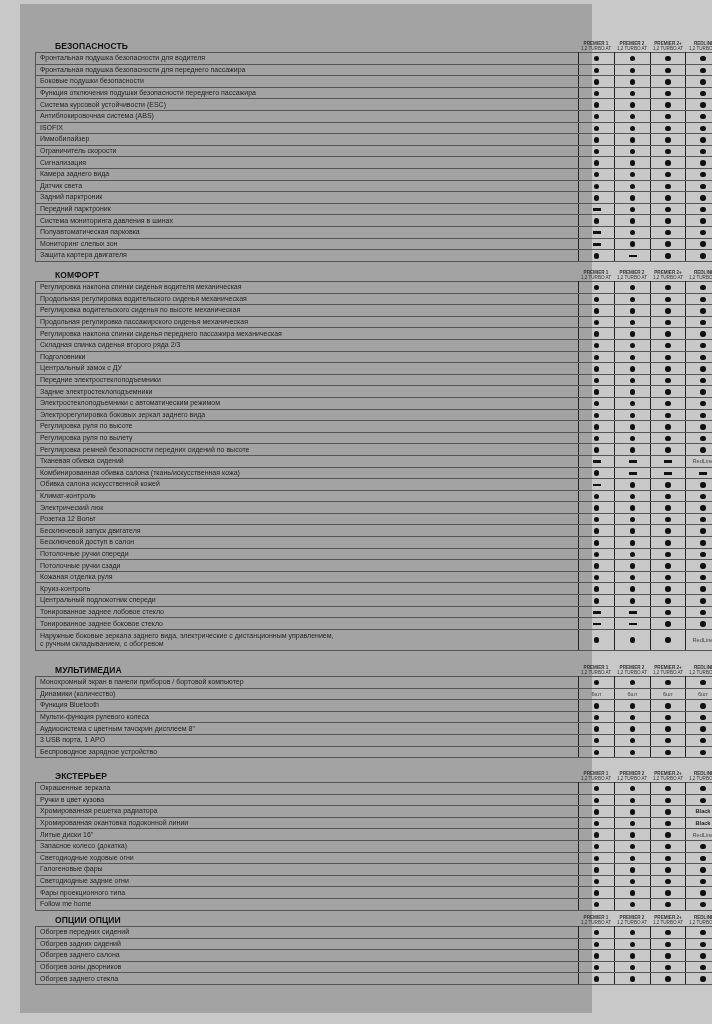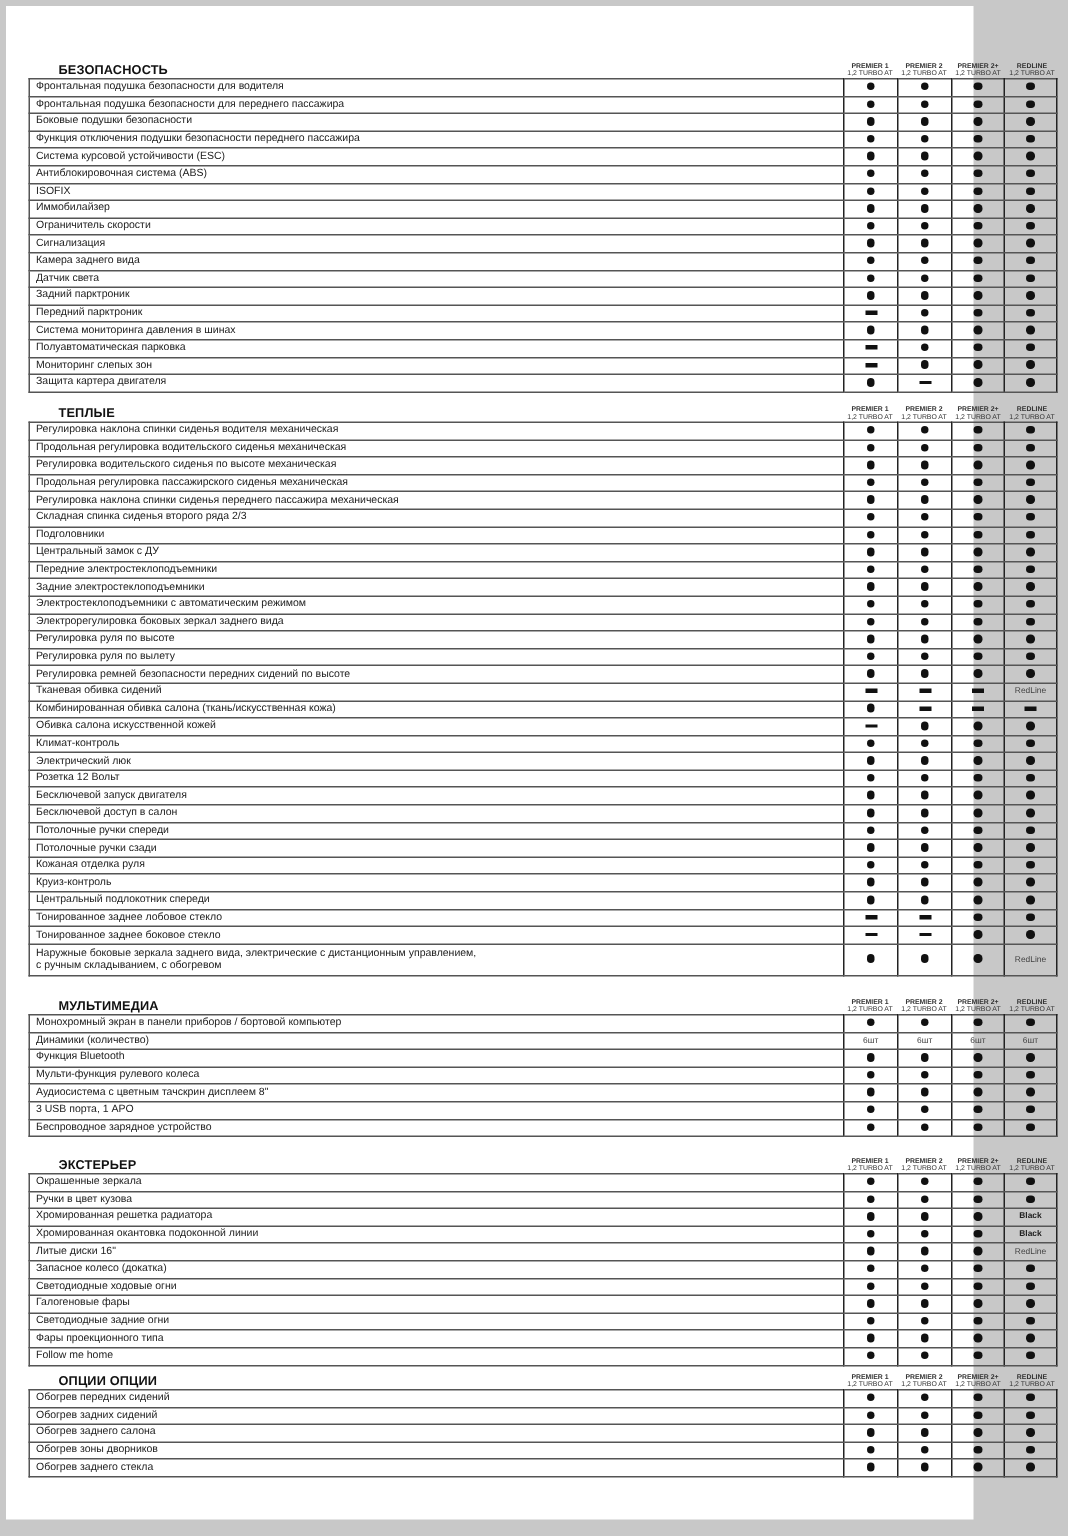--- a/index.html
+++ b/index.html
@@ -1,17 +1,17 @@
 <!DOCTYPE html>
 <html><head>
 <meta charset="utf-8">
 <style>
   html,body{margin:0;padding:0;}
   body{width:712px;height:1024px;background:#c8c8c8;position:relative;overflow:hidden;font-family:"Liberation Sans","DejaVu Sans",sans-serif;}
-  .page{position:absolute;left:4px;top:4px;width:645px;height:1009px;background:#ffffff;}
+  .page{position:absolute;left:20px;top:4px;width:572px;height:1009px;background:#a3a3a3;}
   .section{position:absolute;left:15px;width:686px;}
   .sec-head{position:relative;height:16px;}
   .sec-title{position:absolute;left:20px;bottom:1px;font-size:8.5px;font-weight:bold;color:#111;letter-spacing:0.1px;}
   .colheads{position:absolute;left:543px;bottom:0;display:flex;}
   .colhead{width:36px;text-align:center;font-size:4.6px;font-weight:bold;color:#333;line-height:5.6px;}
   .colhead .sub{font-weight:normal;}
   table{border-collapse:collapse;width:686px;table-layout:fixed;}
   td{border:1px solid #555;height:10.6px;padding:0;font-size:7px;color:#222;line-height:10px;}
   td.lbl{padding-left:4px;white-space:nowrap;overflow:hidden;border-right:1.6px solid #222;}
   td.v{width:34px;text-align:center;border-left:1.6px solid #222;border-right:1.6px solid #222;font-size:6px;}
@@ -180,21 +180,21 @@
             <td class="v"><span class="dot"></span></td>
             <td class="v"><span class="dash"></span></td>
             <td class="v"><span class="dot"></span></td>
             <td class="v"><span class="dot"></span></td>
           </tr>
         </tbody>
       </table>
     </div>
   <div class="section" id="sec1" style="top:261px">
       <div class="sec-head">
-        <span class="sec-title">ТЕПЛЫЕ</span>
+        <span class="sec-title">КОМФОРТ</span>
         <div class="colheads">
           <div class="colhead">
             <div>PREMIER 1</div>
             <div class="sub">1,2 TURBO AT</div>
           </div>
           <div class="colhead">
             <div>PREMIER 2</div>
             <div class="sub">1,2 TURBO AT</div>
           </div>
           <div class="colhead">

